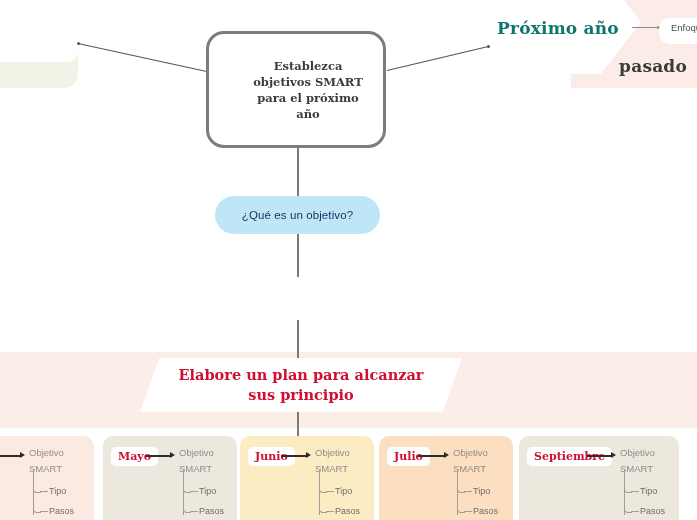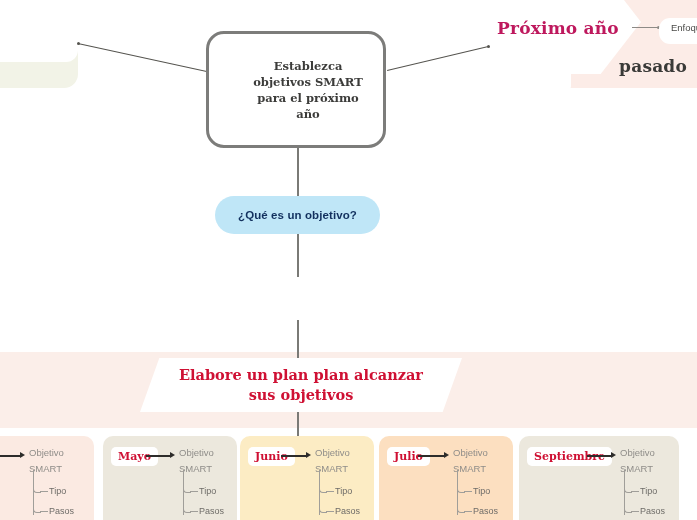--- a/index.html
+++ b/index.html
@@ -75,21 +75,21 @@
     background: #ffffff;
     clip-path: polygon(0% 0%, 74% 0%, 100% 50%, 74% 100%, 0% 100%);
   }
   #card-proximo-label {
     position: absolute;
     left: 497px;
     top: 18px;
     font-family: "DejaVu Serif", serif;
     font-weight: 700;
     font-size: 17px;
-    color: #be185d;
+    color: #0f766e;
     letter-spacing: 0.2px;
     white-space: nowrap;
   }
   #card-proximo-tail {
     position: absolute;
     left: 486px;
     top: 74px;
     width: 85px;
     height: 22px;
     background: #ffffff;
@@ -169,21 +169,21 @@
 
   
   .pill-blue {
     position: absolute;
     background: #bfe6f7;
     border-radius: 20px;
     display: flex;
     align-items: center;
     justify-content: center;
     color: #12305e;
-    font-weight: 700;
+    font-weight: 400;
     font-size: 11.5px;
     letter-spacing: 0.1px;
   }
   #pill-objetivo {
     left: 215px; top: 196px; width: 165px; height: 38px;
   }
   #pill-smart {
     left: 175px; top: 276px; width: 245px; height: 44px;
   }
 
@@ -304,21 +304,21 @@
   </div>
 
   <div class="vline" style="left:297px; top:148px; height:49px;"></div>
   <div class="vline" style="left:297px; top:234px; height:43px;"></div>
   <div class="vline" style="left:297px; top:320px; height:39px;"></div>
   <div class="vline" style="left:297px; top:412px; height:24px;"></div>
 
   <div id="pill-objetivo" class="pill-blue">¿Qué es un objetivo?</div>
 
   <div id="banner">
-    <div id="banner-label">Elabore un plan plan alcanzar sus objetivos</div>
+    <div id="banner-label">Elabore un plan para alcanzar sus principio</div>
   </div>
 
   <div class="month-card" style="left:-66px; width:160px; background:#fbeae2;"></div>
   <div class="arrow-line" style="left:-6px; top:455px; width:26px;"></div>
   <div class="arrow-head" style="left:20px; top:452px;"></div>
   <div class="goal-title" style="left:29px; top:445px;">Objetivo
 SMART</div>
   <div class="tree-spine" style="left:33px; top:470px; height:45px;"></div>
   <div class="tree-corner" style="left:33px; top:485px;"></div>
   <div class="tree-branch" style="left:40px; top:491px; width:8px;"></div>

